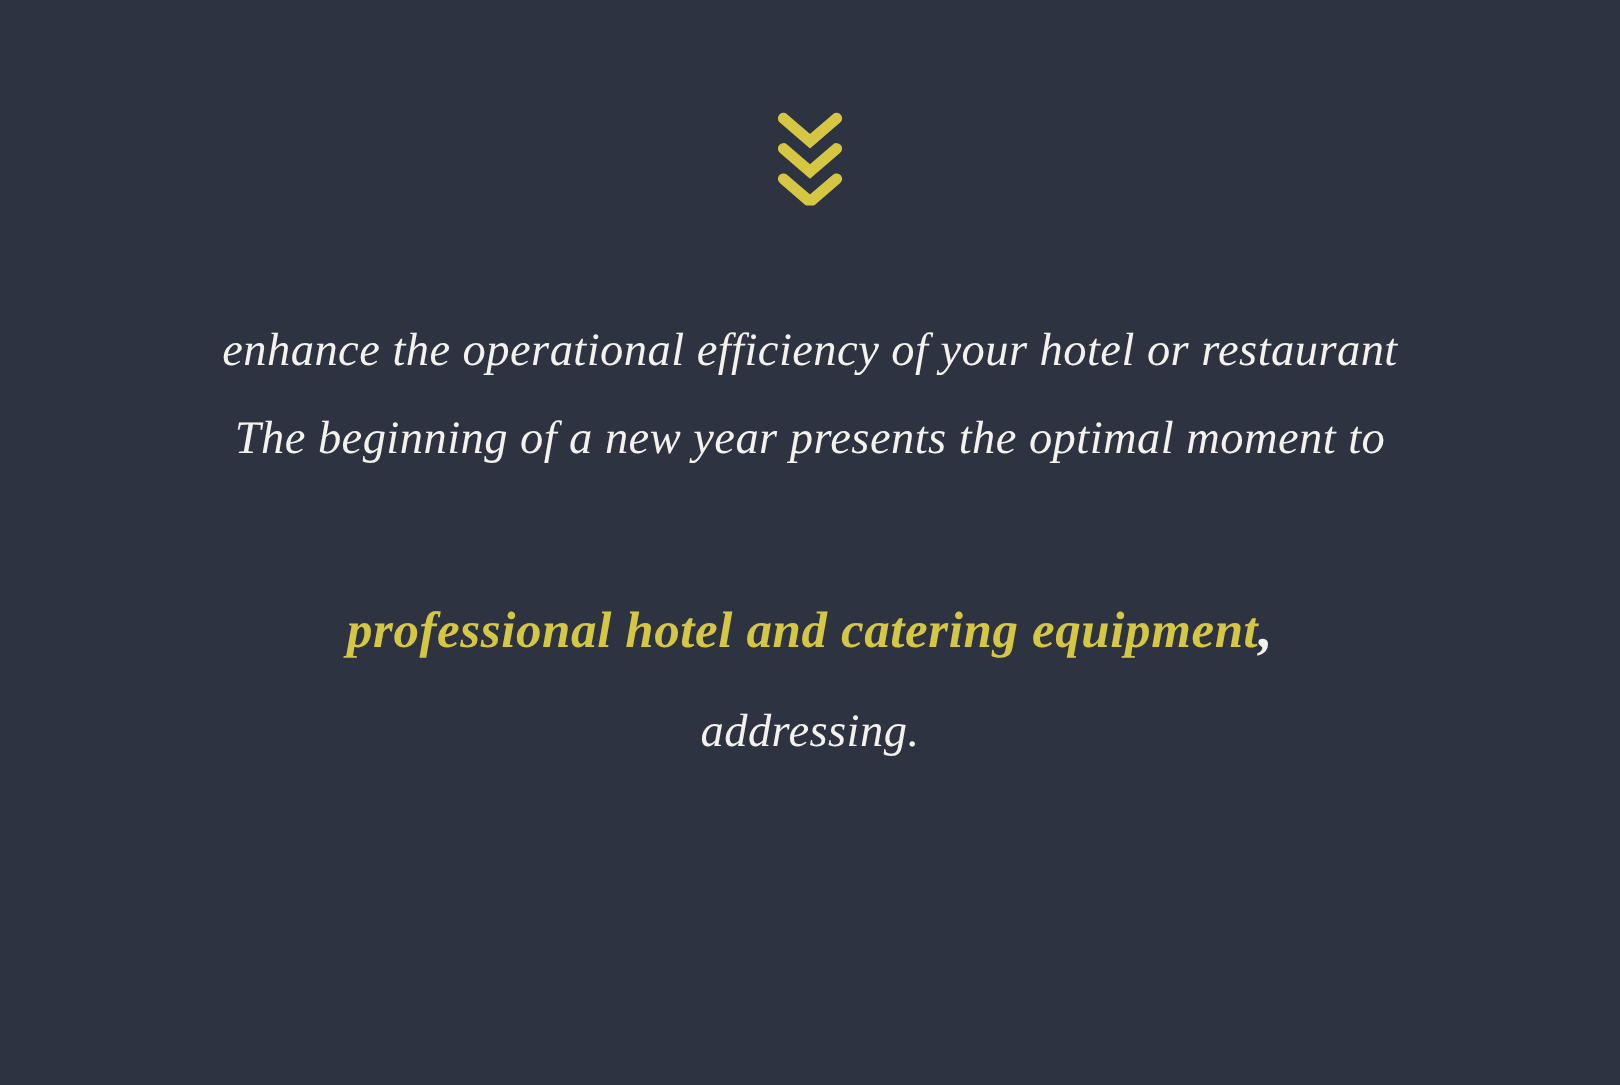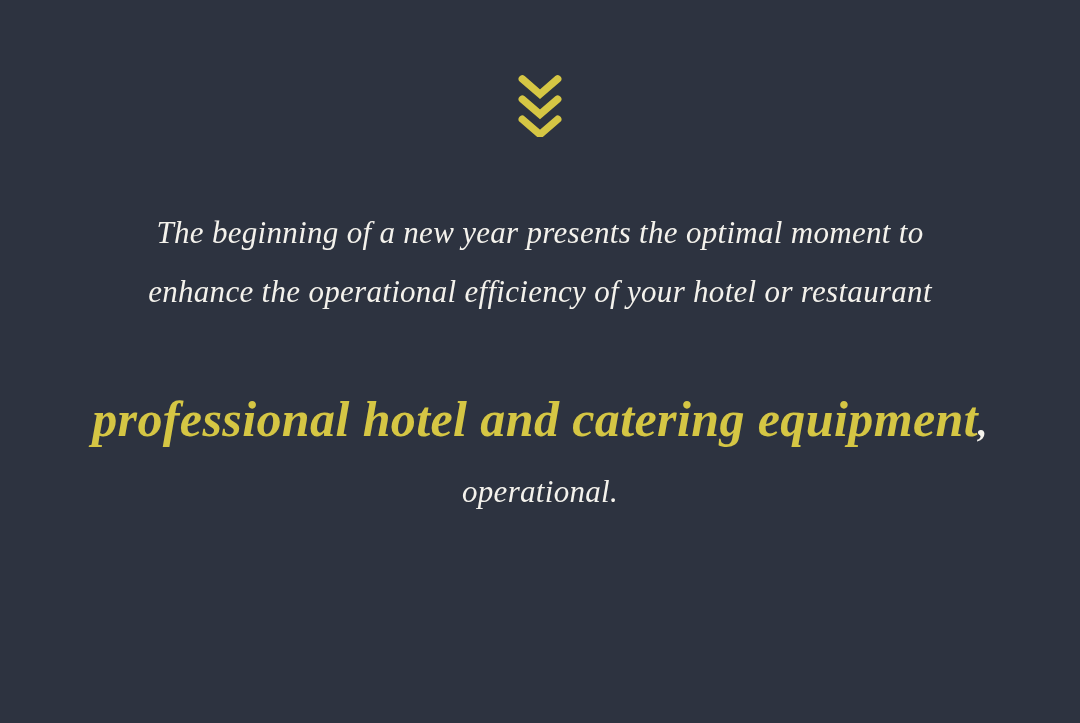--- a/index.html
+++ b/index.html
@@ -46,21 +46,21 @@
     line-height: 59px;
     white-space: nowrap;
   }
   .line-highlight {
     line-height: 72px;
     white-space: nowrap;
   }
   .highlight {
     color: #d5c644;
     font-weight: bold;
-    font-size: 50px;
+    font-size: 34px;
     letter-spacing: 0.4px;
   }
   .highlight-suffix {
     color: #f4f2ec;
     font-weight: bold;
     font-size: 38px;
   }
 </style>
 </head>
 <body>
@@ -69,24 +69,24 @@
 
   <div class="chevron-wrap">
     <svg width="46" height="63" viewBox="0 0 46 64" fill="none" xmlns="http://www.w3.org/2000/svg">
       <path d="M5 5 L23 20.5 L41 5" stroke="#d5c644" stroke-width="7.5" stroke-linecap="round" stroke-linejoin="miter" fill="none"></path>
       <path d="M5 25.5 L23 41 L41 25.5" stroke="#d5c644" stroke-width="7.5" stroke-linecap="round" stroke-linejoin="miter" fill="none"></path>
       <path d="M5 46 L23 61.5 L41 46" stroke="#d5c644" stroke-width="7.5" stroke-linecap="round" stroke-linejoin="miter" fill="none"></path>
     </svg>
   </div>
 
   <div class="para para-1">
+    <div class="line">enhance the operational efficiency of your hotel or restaurant</div>
     <div class="line">The beginning of a new year presents the optimal moment to</div>
-    <div class="line">enhance the operational efficiency of your hotel or restaurant</div>
   </div>
 
   <div class="para para-2">
     <div class="line-highlight">
       <span class="highlight">professional hotel and catering equipment</span><span class="highlight-suffix">,</span>
     </div>
-    <div class="line">operational.</div>
+    <div class="line">addressing.</div>
   </div>
 
 </div>
 
 </body></html>

